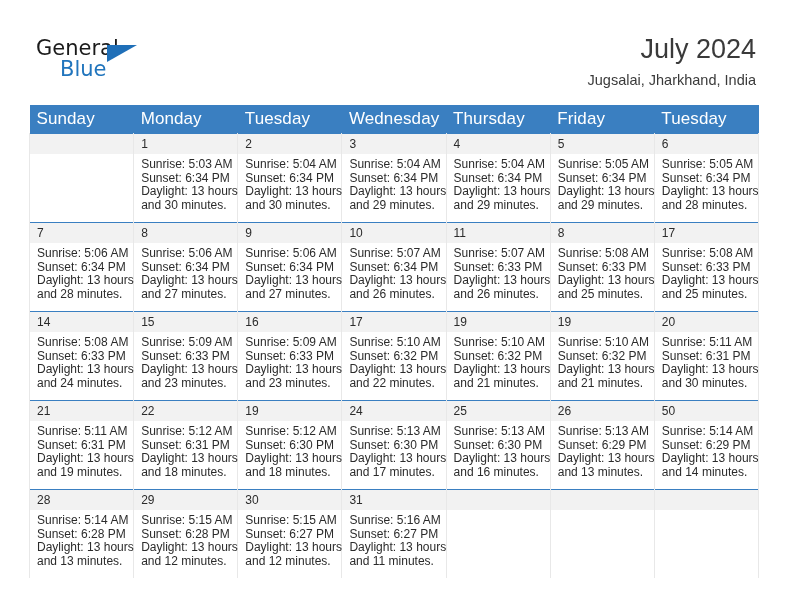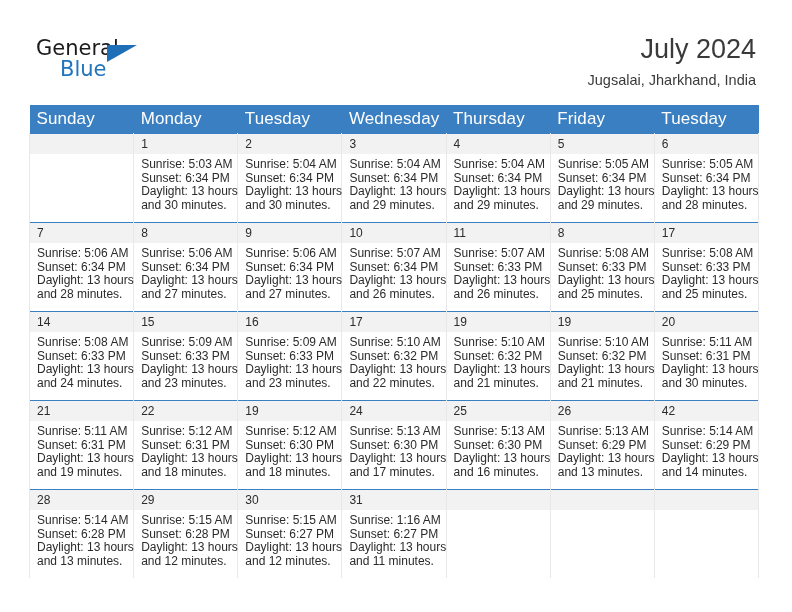--- a/index.html
+++ b/index.html
@@ -478,21 +478,21 @@
                 <div class="info">
                   <div>Sunrise: 5:13 AM</div>
                   <div>Sunset: 6:29 PM</div>
                   <div>Daylight: 13 hours</div>
                   <div>and 13 minutes.</div>
                 </div>
               </div>
             </td>
             <td>
               <div class="cell-inner">
-                <div class="daynum">42</div>
+                <div class="daynum">50</div>
                 <div class="info">
                   <div>Sunrise: 5:14 AM</div>
                   <div>Sunset: 6:29 PM</div>
                   <div>Daylight: 13 hours</div>
                   <div>and 14 minutes.</div>
                 </div>
               </div>
             </td>
           </tr>
           <tr class="week">
@@ -526,21 +526,21 @@
                   <div>Sunset: 6:27 PM</div>
                   <div>Daylight: 13 hours</div>
                   <div>and 12 minutes.</div>
                 </div>
               </div>
             </td>
             <td>
               <div class="cell-inner">
                 <div class="daynum">31</div>
                 <div class="info">
-                  <div>Sunrise: 1:16 AM</div>
+                  <div>Sunrise: 5:16 AM</div>
                   <div>Sunset: 6:27 PM</div>
                   <div>Daylight: 13 hours</div>
                   <div>and 11 minutes.</div>
                 </div>
               </div>
             </td>
             <td class="blank">
               <div class="cell-inner">
                 <div class="daynum empty"></div>
               </div>

